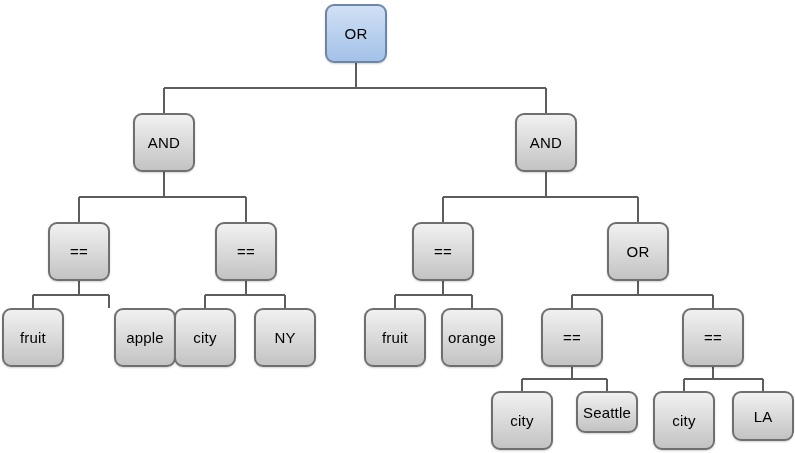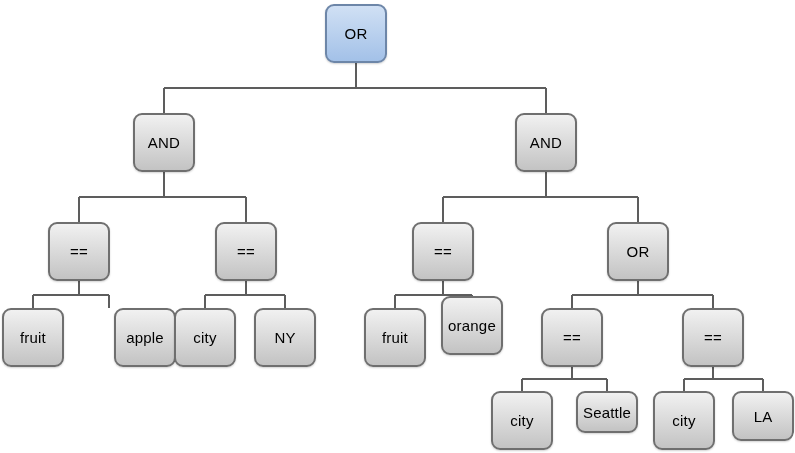--- a/index.html
+++ b/index.html
@@ -91,21 +91,21 @@
       </div>
       <div class="node" style="left: 174px; top: 308px; width: 62px; height: 59px;">
         <span>city</span>
       </div>
       <div class="node" style="left: 254px; top: 308px; width: 62px; height: 59px;">
         <span>NY</span>
       </div>
       <div class="node" style="left: 364px; top: 308px; width: 62px; height: 59px;">
         <span>fruit</span>
       </div>
-      <div class="node" style="left: 441px; top: 296px; width: 62px; height: 59px;">
+      <div class="node" style="left: 441px; top: 308px; width: 62px; height: 59px;">
         <span>orange</span>
       </div>
       <div class="node" style="left: 541px; top: 308px; width: 62px; height: 59px;">
         <span>==</span>
       </div>
       <div class="node" style="left: 682px; top: 308px; width: 62px; height: 59px;">
         <span>==</span>
       </div>
       <div class="node" style="left: 491px; top: 391px; width: 62px; height: 59px;">
         <span>city</span>

